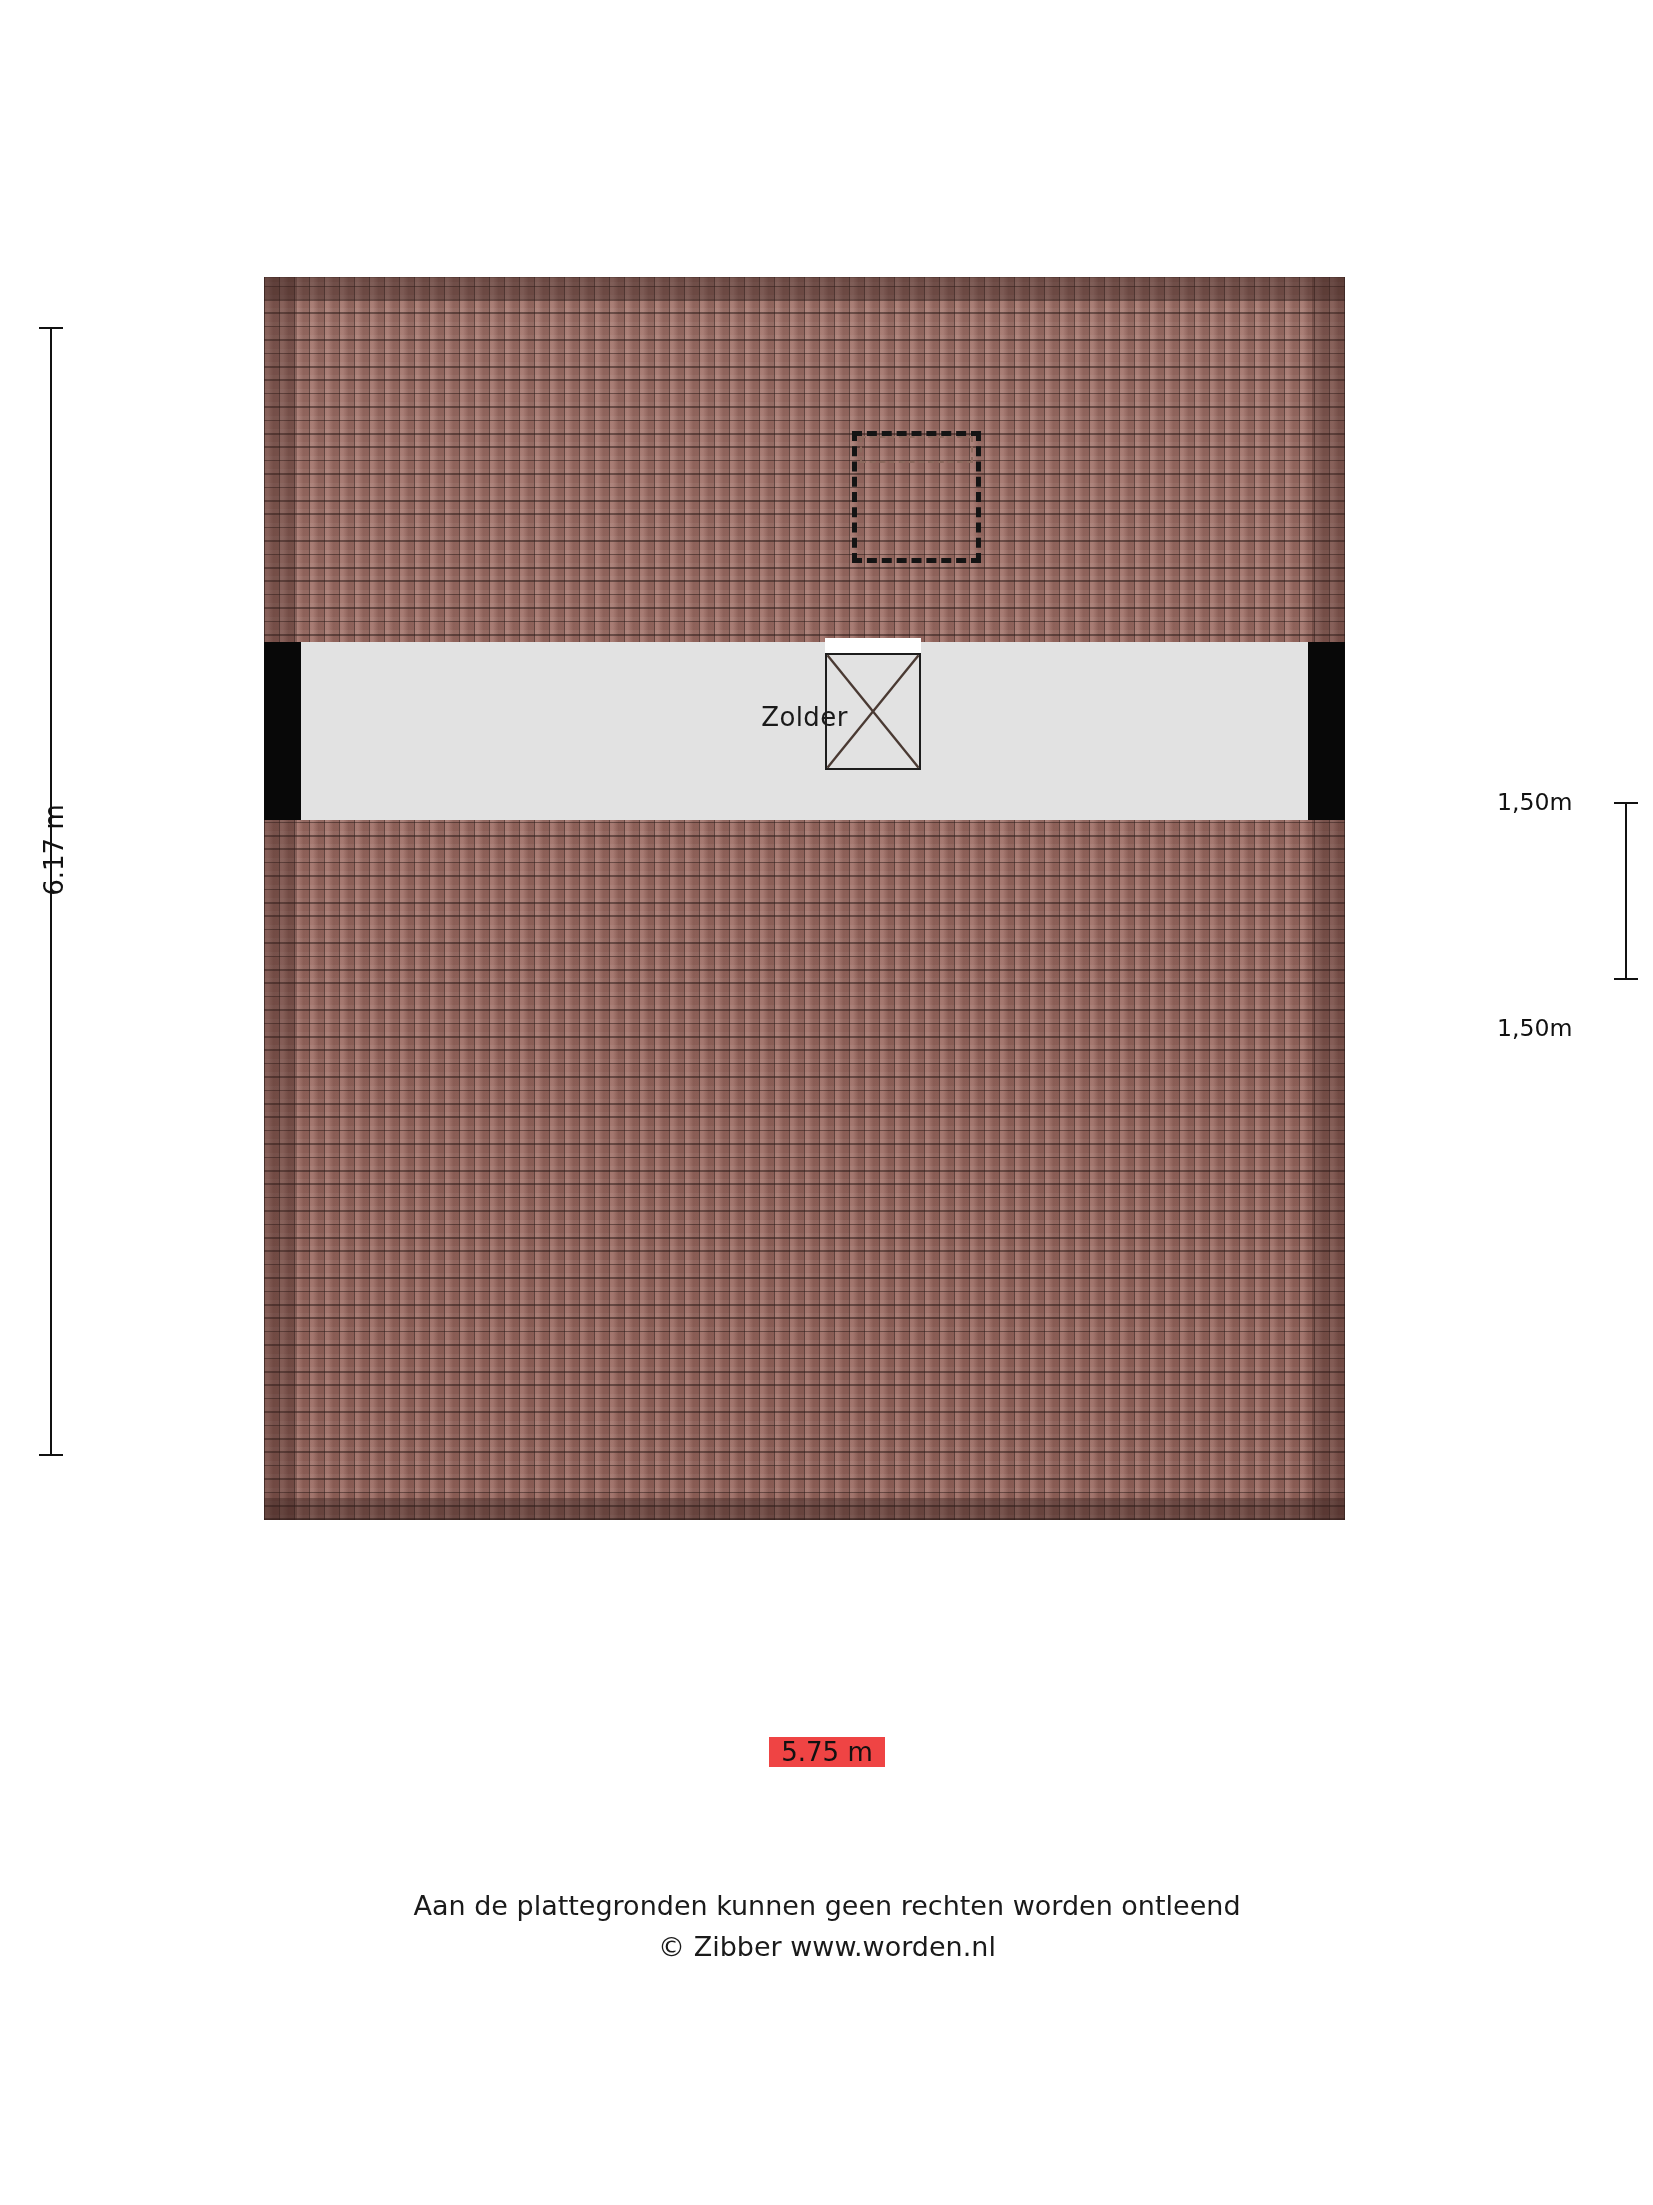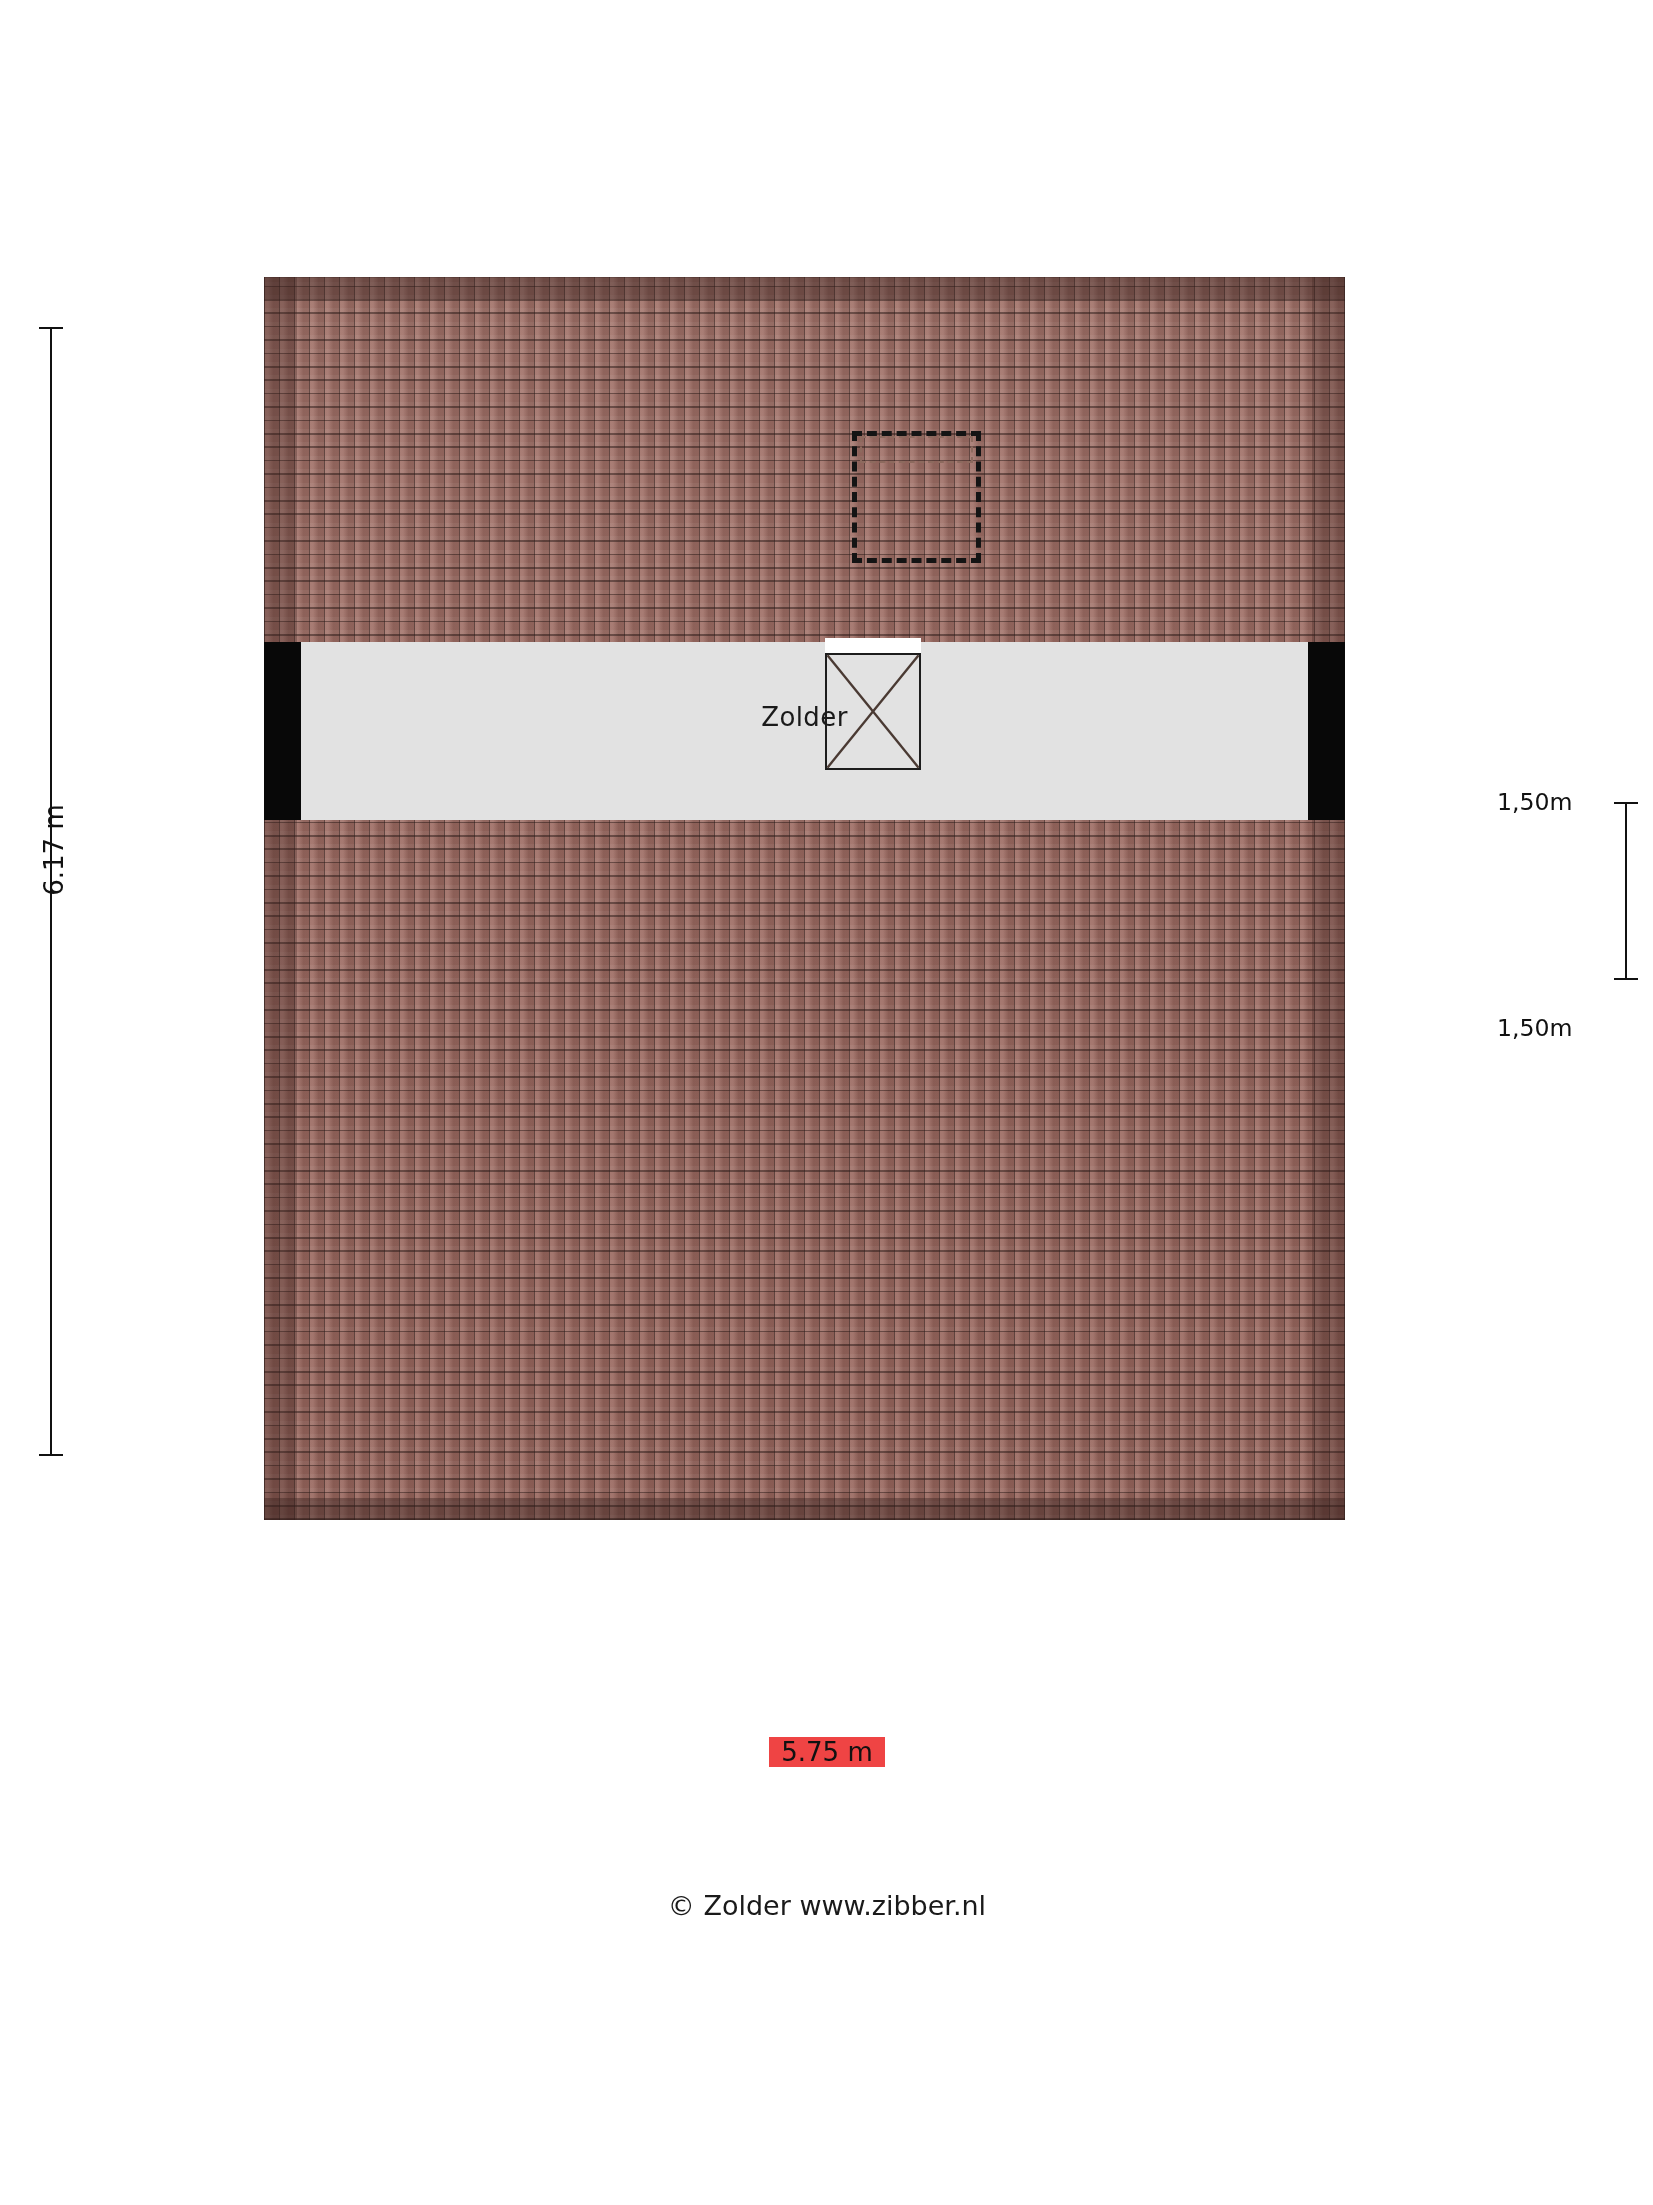--- a/index.html
+++ b/index.html
@@ -300,15 +300,16 @@
 
 <div id="dim-bottom-line"></div>
 <div class="dim-text" id="dim-bottom-label"><span>5.75 m</span></div>
 
 <div id="dim-right-line"></div>
 <div class="dim-text" id="dim-right-label">1.24 m</div>
 <div class="dim-text small" id="dim-right-top-label">1,50m</div>
 <div class="dim-text small" id="dim-right-bottom-label">1,50m</div>
 
 <div id="footer">
-  <div class="line2">© Zolder www.zibber.nl</div>
+  <div class="line1">Aan de plattegronden kunnen geen rechten worden ontleend</div>
+  <div class="line2">© Zibber www.worden.nl</div>
 </div>
 
 
 </body></html>

